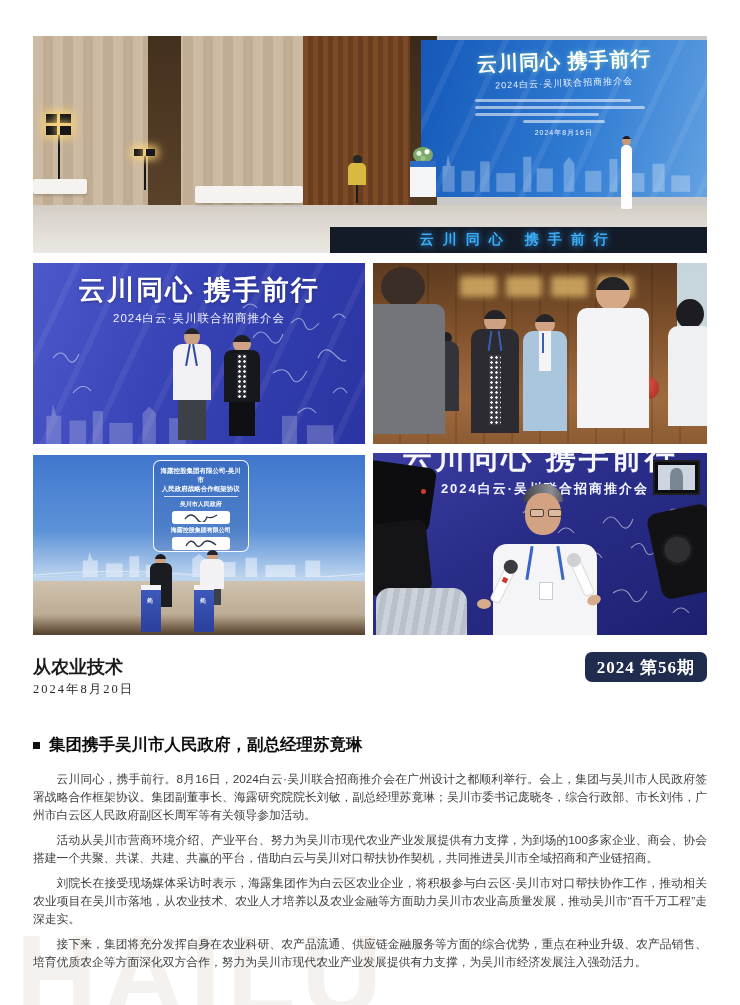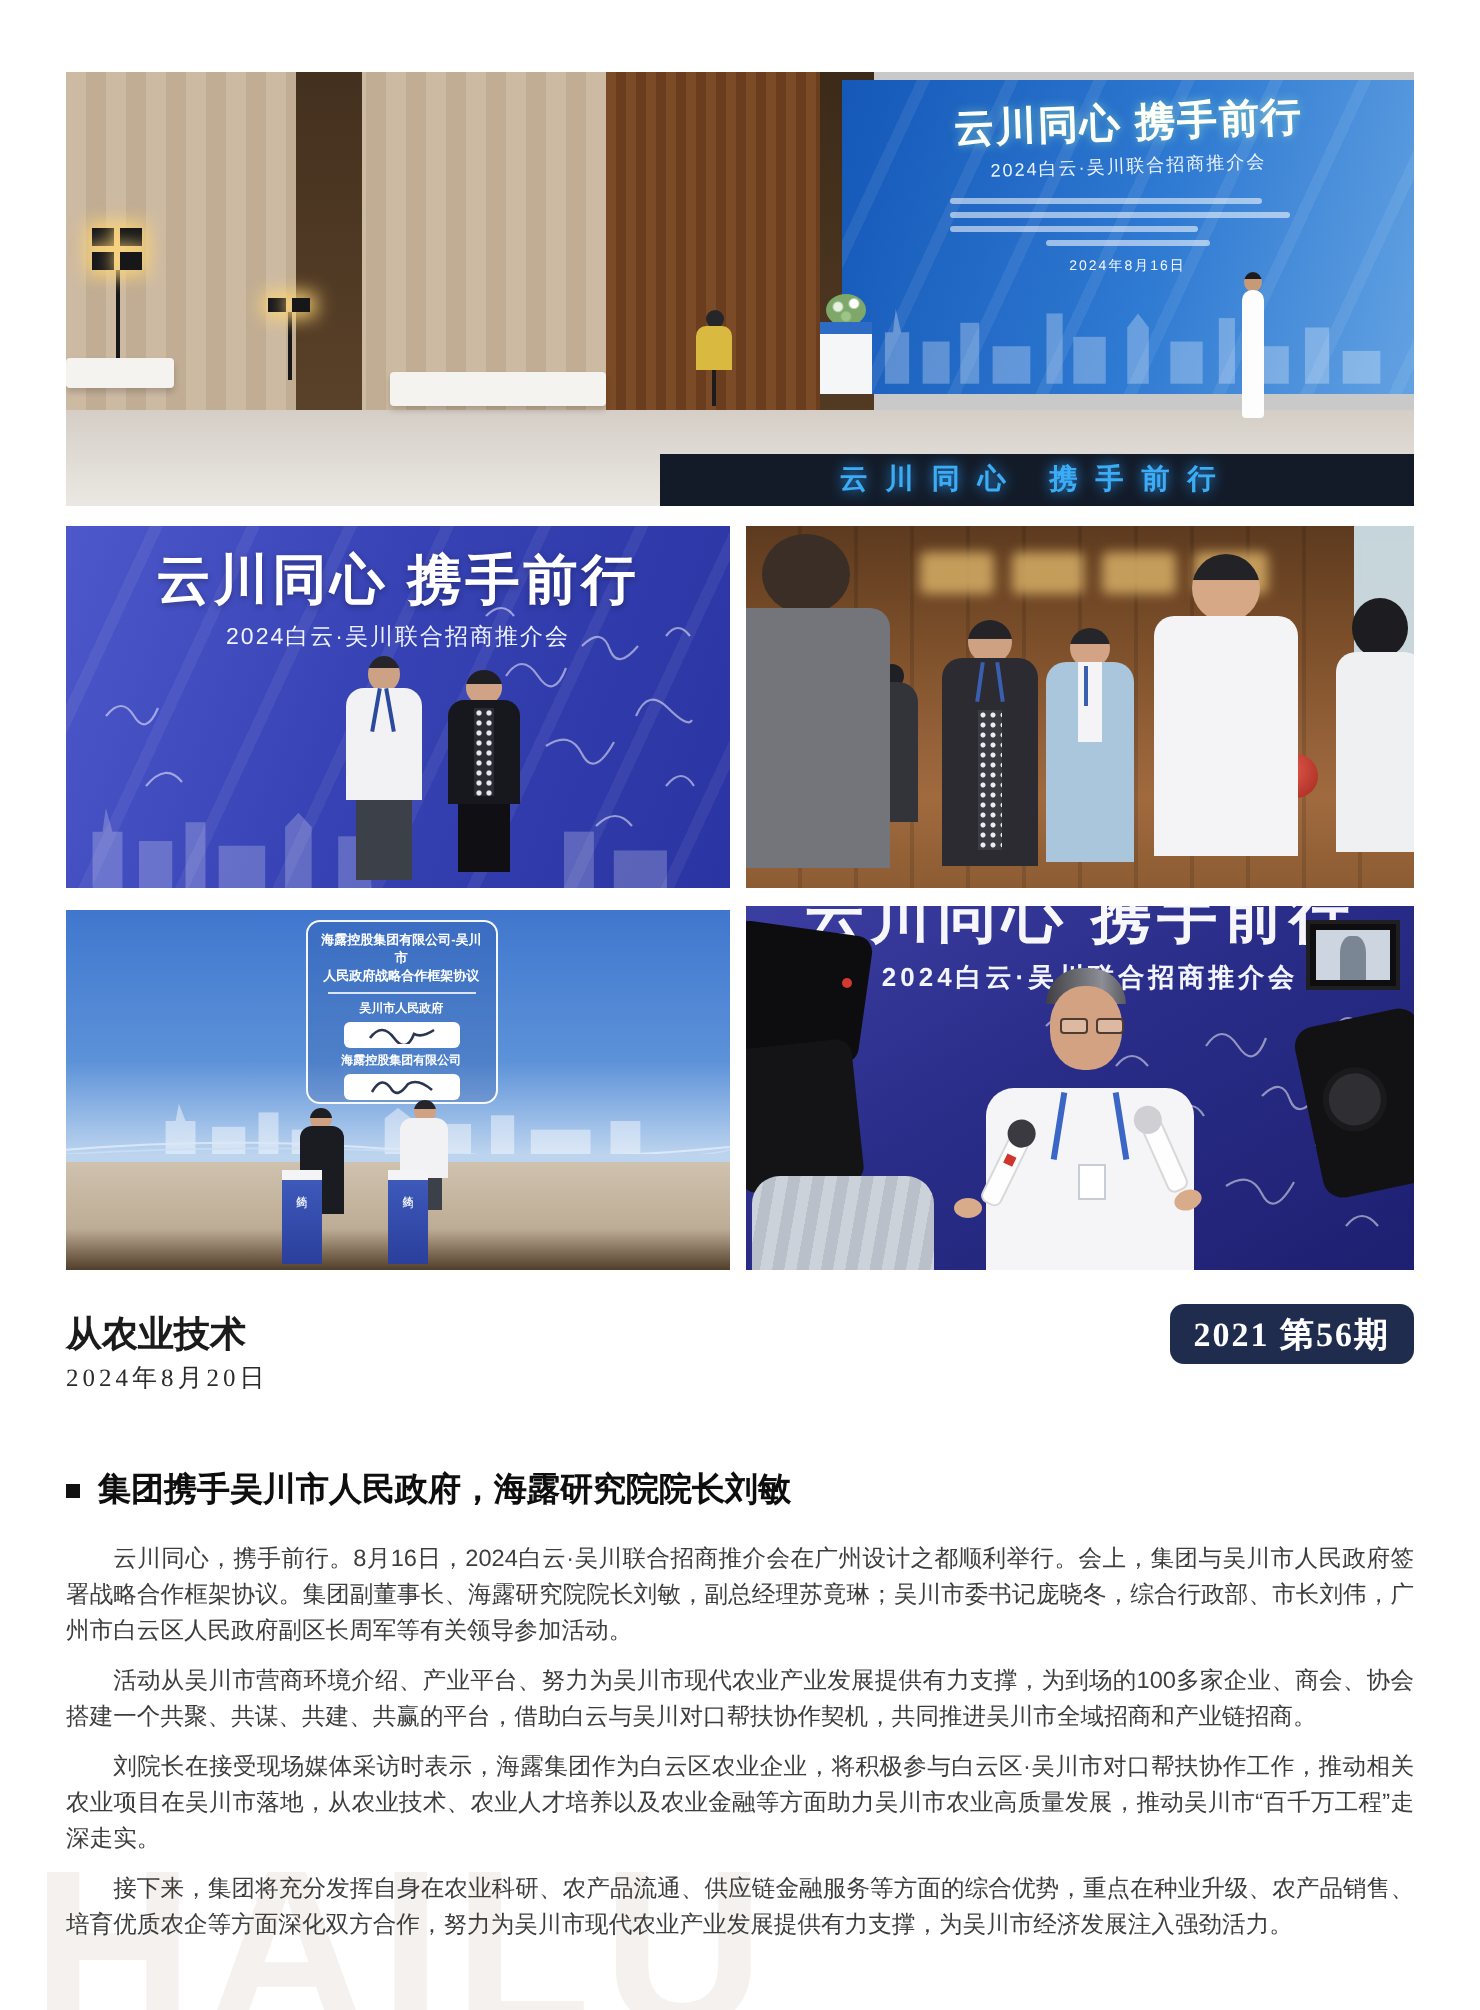--- a/index.html
+++ b/index.html
@@ -470,25 +470,25 @@
   </div>
   <div class="mic m2" style="left:61%;top:58%;transform:rotate(-24deg);">
     <span class="mh"></span>
   </div>
   <div class="hand" style="left:31%;top:80%;"></div>
   <div class="hand" style="left:64%;top:78%;transform:rotate(-20deg);"></div>
 </figure>
 
 <div class="dept">从农业技术</div>
 <div class="pubdate">2024年8月20日</div>
-<div class="badge">2021 第56期</div>
+<div class="badge">2024 第56期</div>
 
 <div class="art-title">
   <span class="bullet"></span>
-  <span>集团携手吴川市人民政府，海露研究院院长刘敏</span>
+  <span>集团携手吴川市人民政府，副总经理苏竟琳</span>
 </div>
 <div class="art-body">
   <p>云川同心，携手前行。8月16日，2024白云·吴川联合招商推介会在广州设计之都顺利举行。会上，集团与吴川市人民政府签署战略合作框架协议。集团副董事长、海露研究院院长刘敏，副总经理苏竟琳；吴川市委书记庞晓冬，综合行政部、市长刘伟，广州市白云区人民政府副区长周军等有关领导参加活动。</p>
   <p>活动从吴川市营商环境介绍、产业平台、努力为吴川市现代农业产业发展提供有力支撑，为到场的100多家企业、商会、协会搭建一个共聚、共谋、共建、共赢的平台，借助白云与吴川对口帮扶协作契机，共同推进吴川市全域招商和产业链招商。</p>
   <p>刘院长在接受现场媒体采访时表示，海露集团作为白云区农业企业，将积极参与白云区·吴川市对口帮扶协作工作，推动相关农业项目在吴川市落地，从农业技术、农业人才培养以及农业金融等方面助力吴川市农业高质量发展，推动吴川市“百千万工程”走深走实。</p>
   <p>接下来，集团将充分发挥自身在农业科研、农产品流通、供应链金融服务等方面的综合优势，重点在种业升级、农产品销售、培育优质农企等方面深化双方合作，努力为吴川市现代农业产业发展提供有力支撑，为吴川市经济发展注入强劲活力。</p>
 </div>
 
 <div class="wm">HAILU</div>
 

